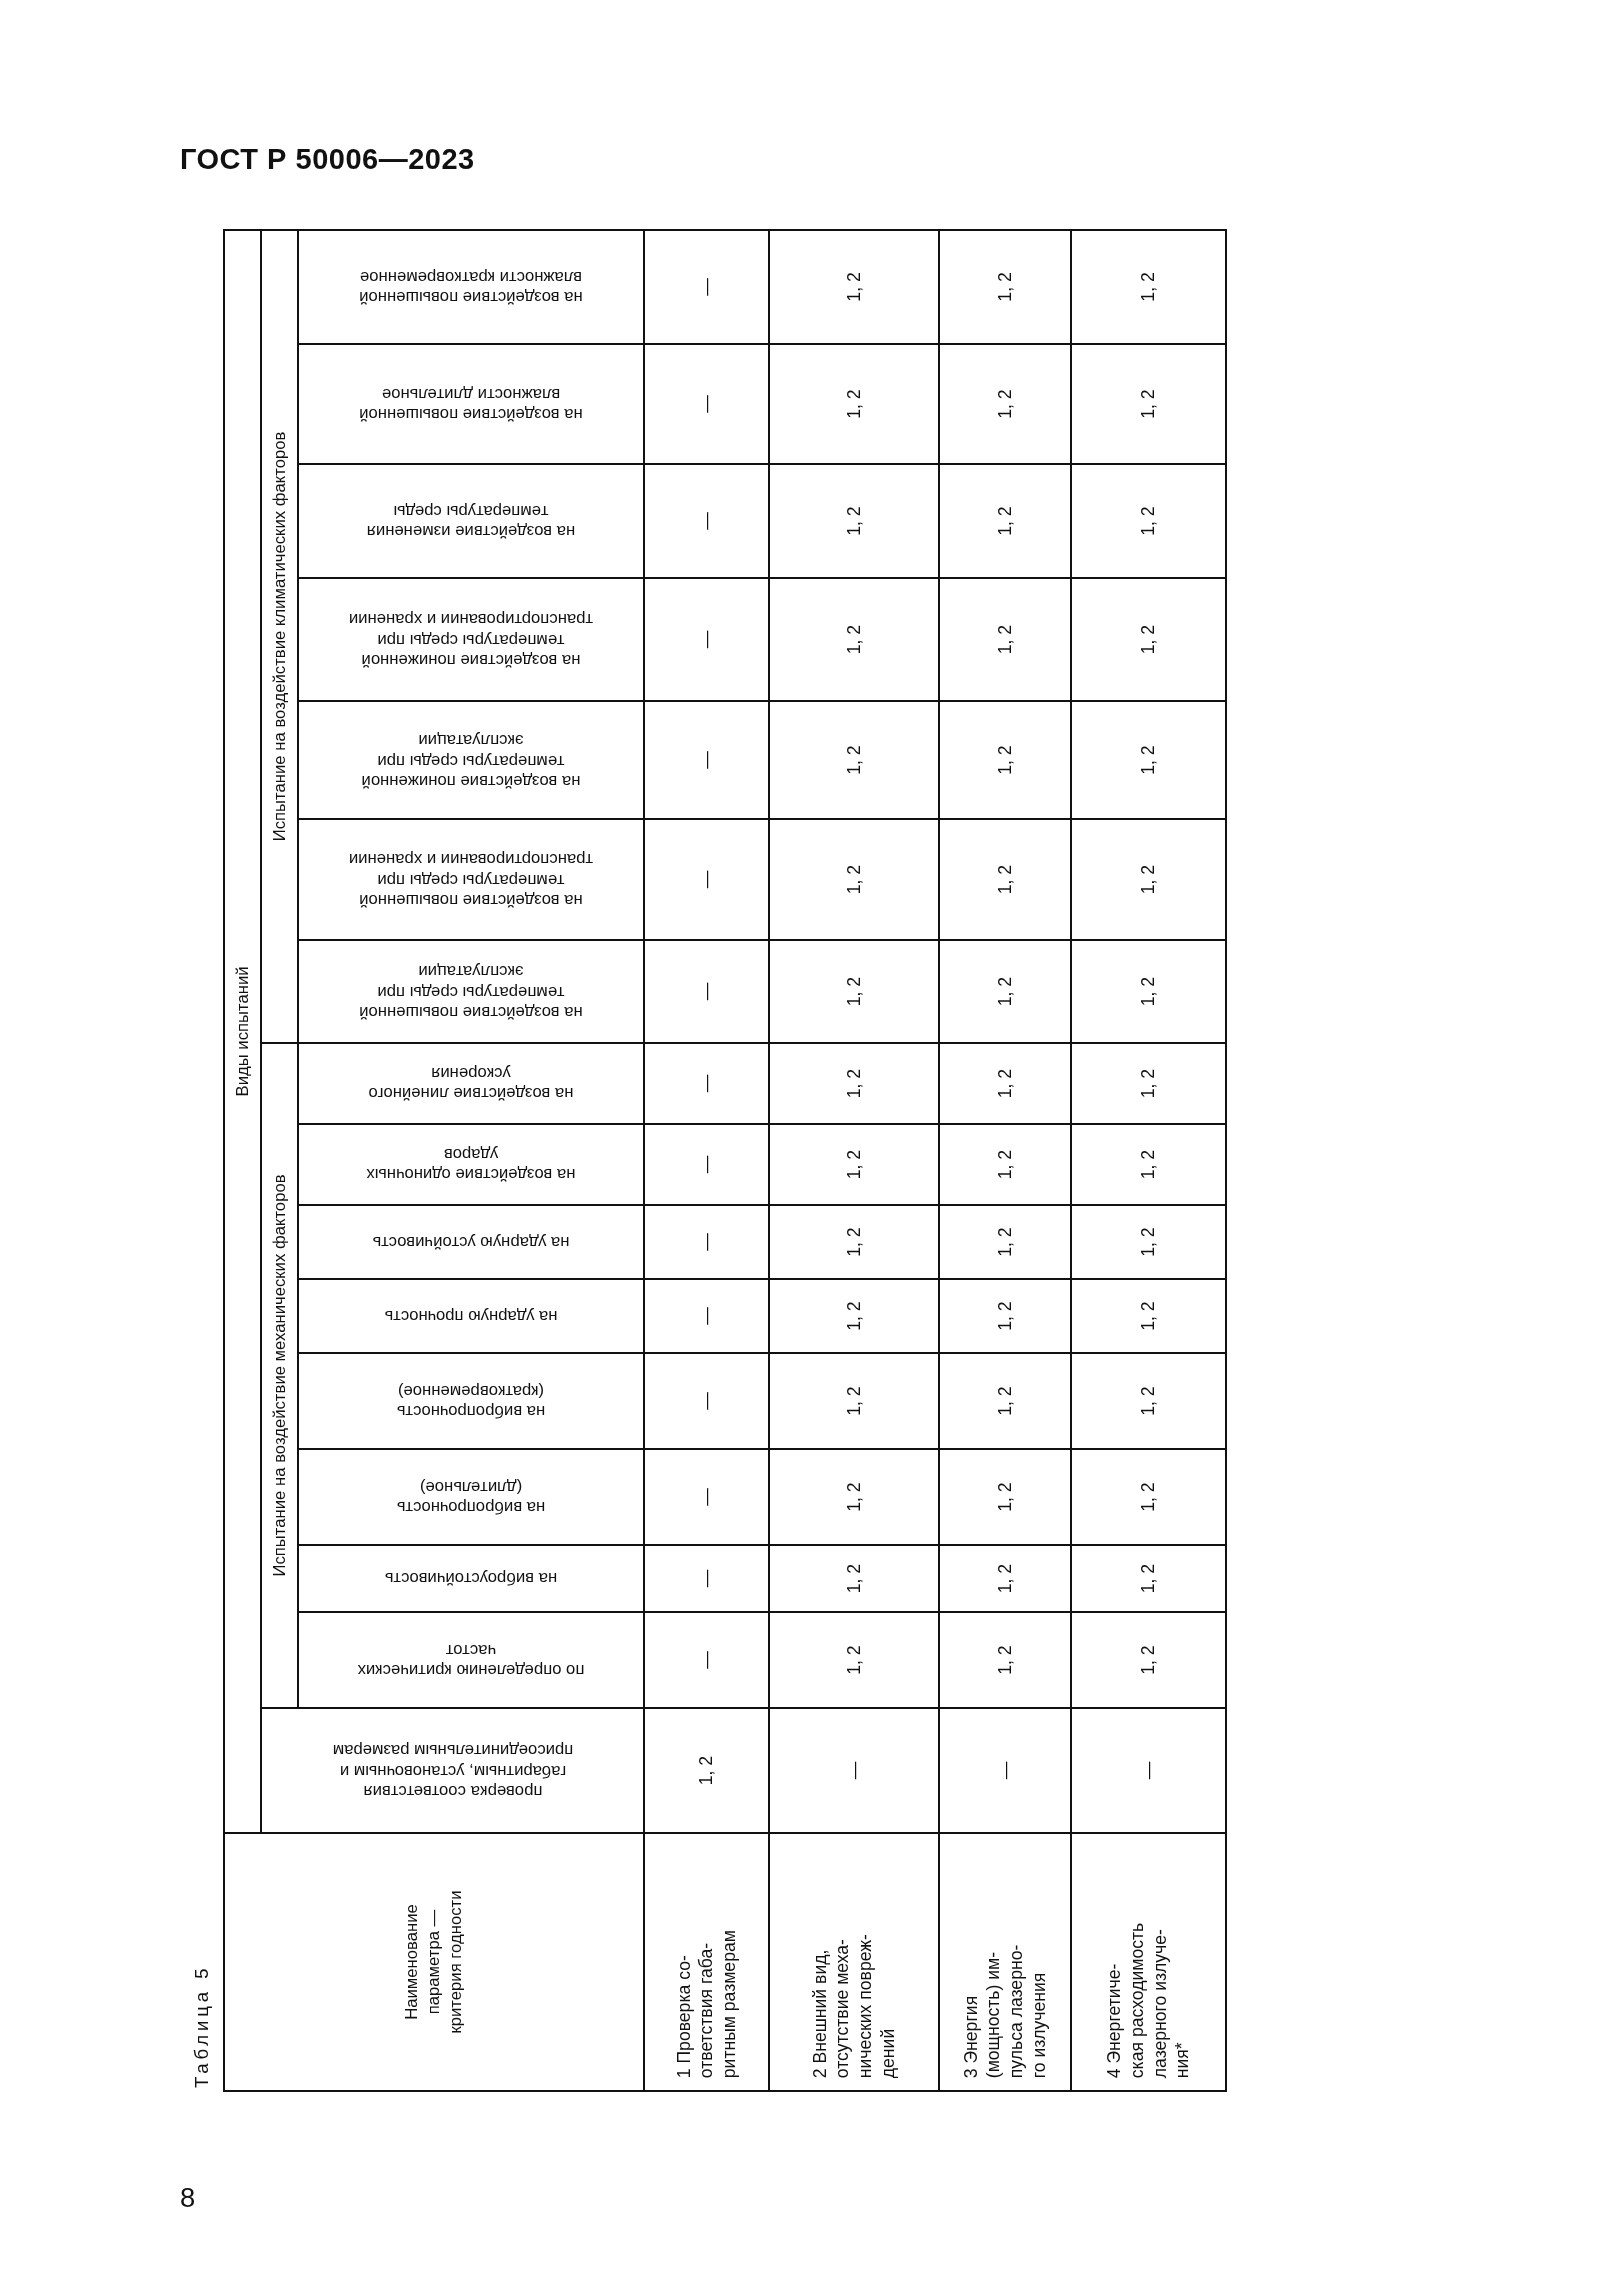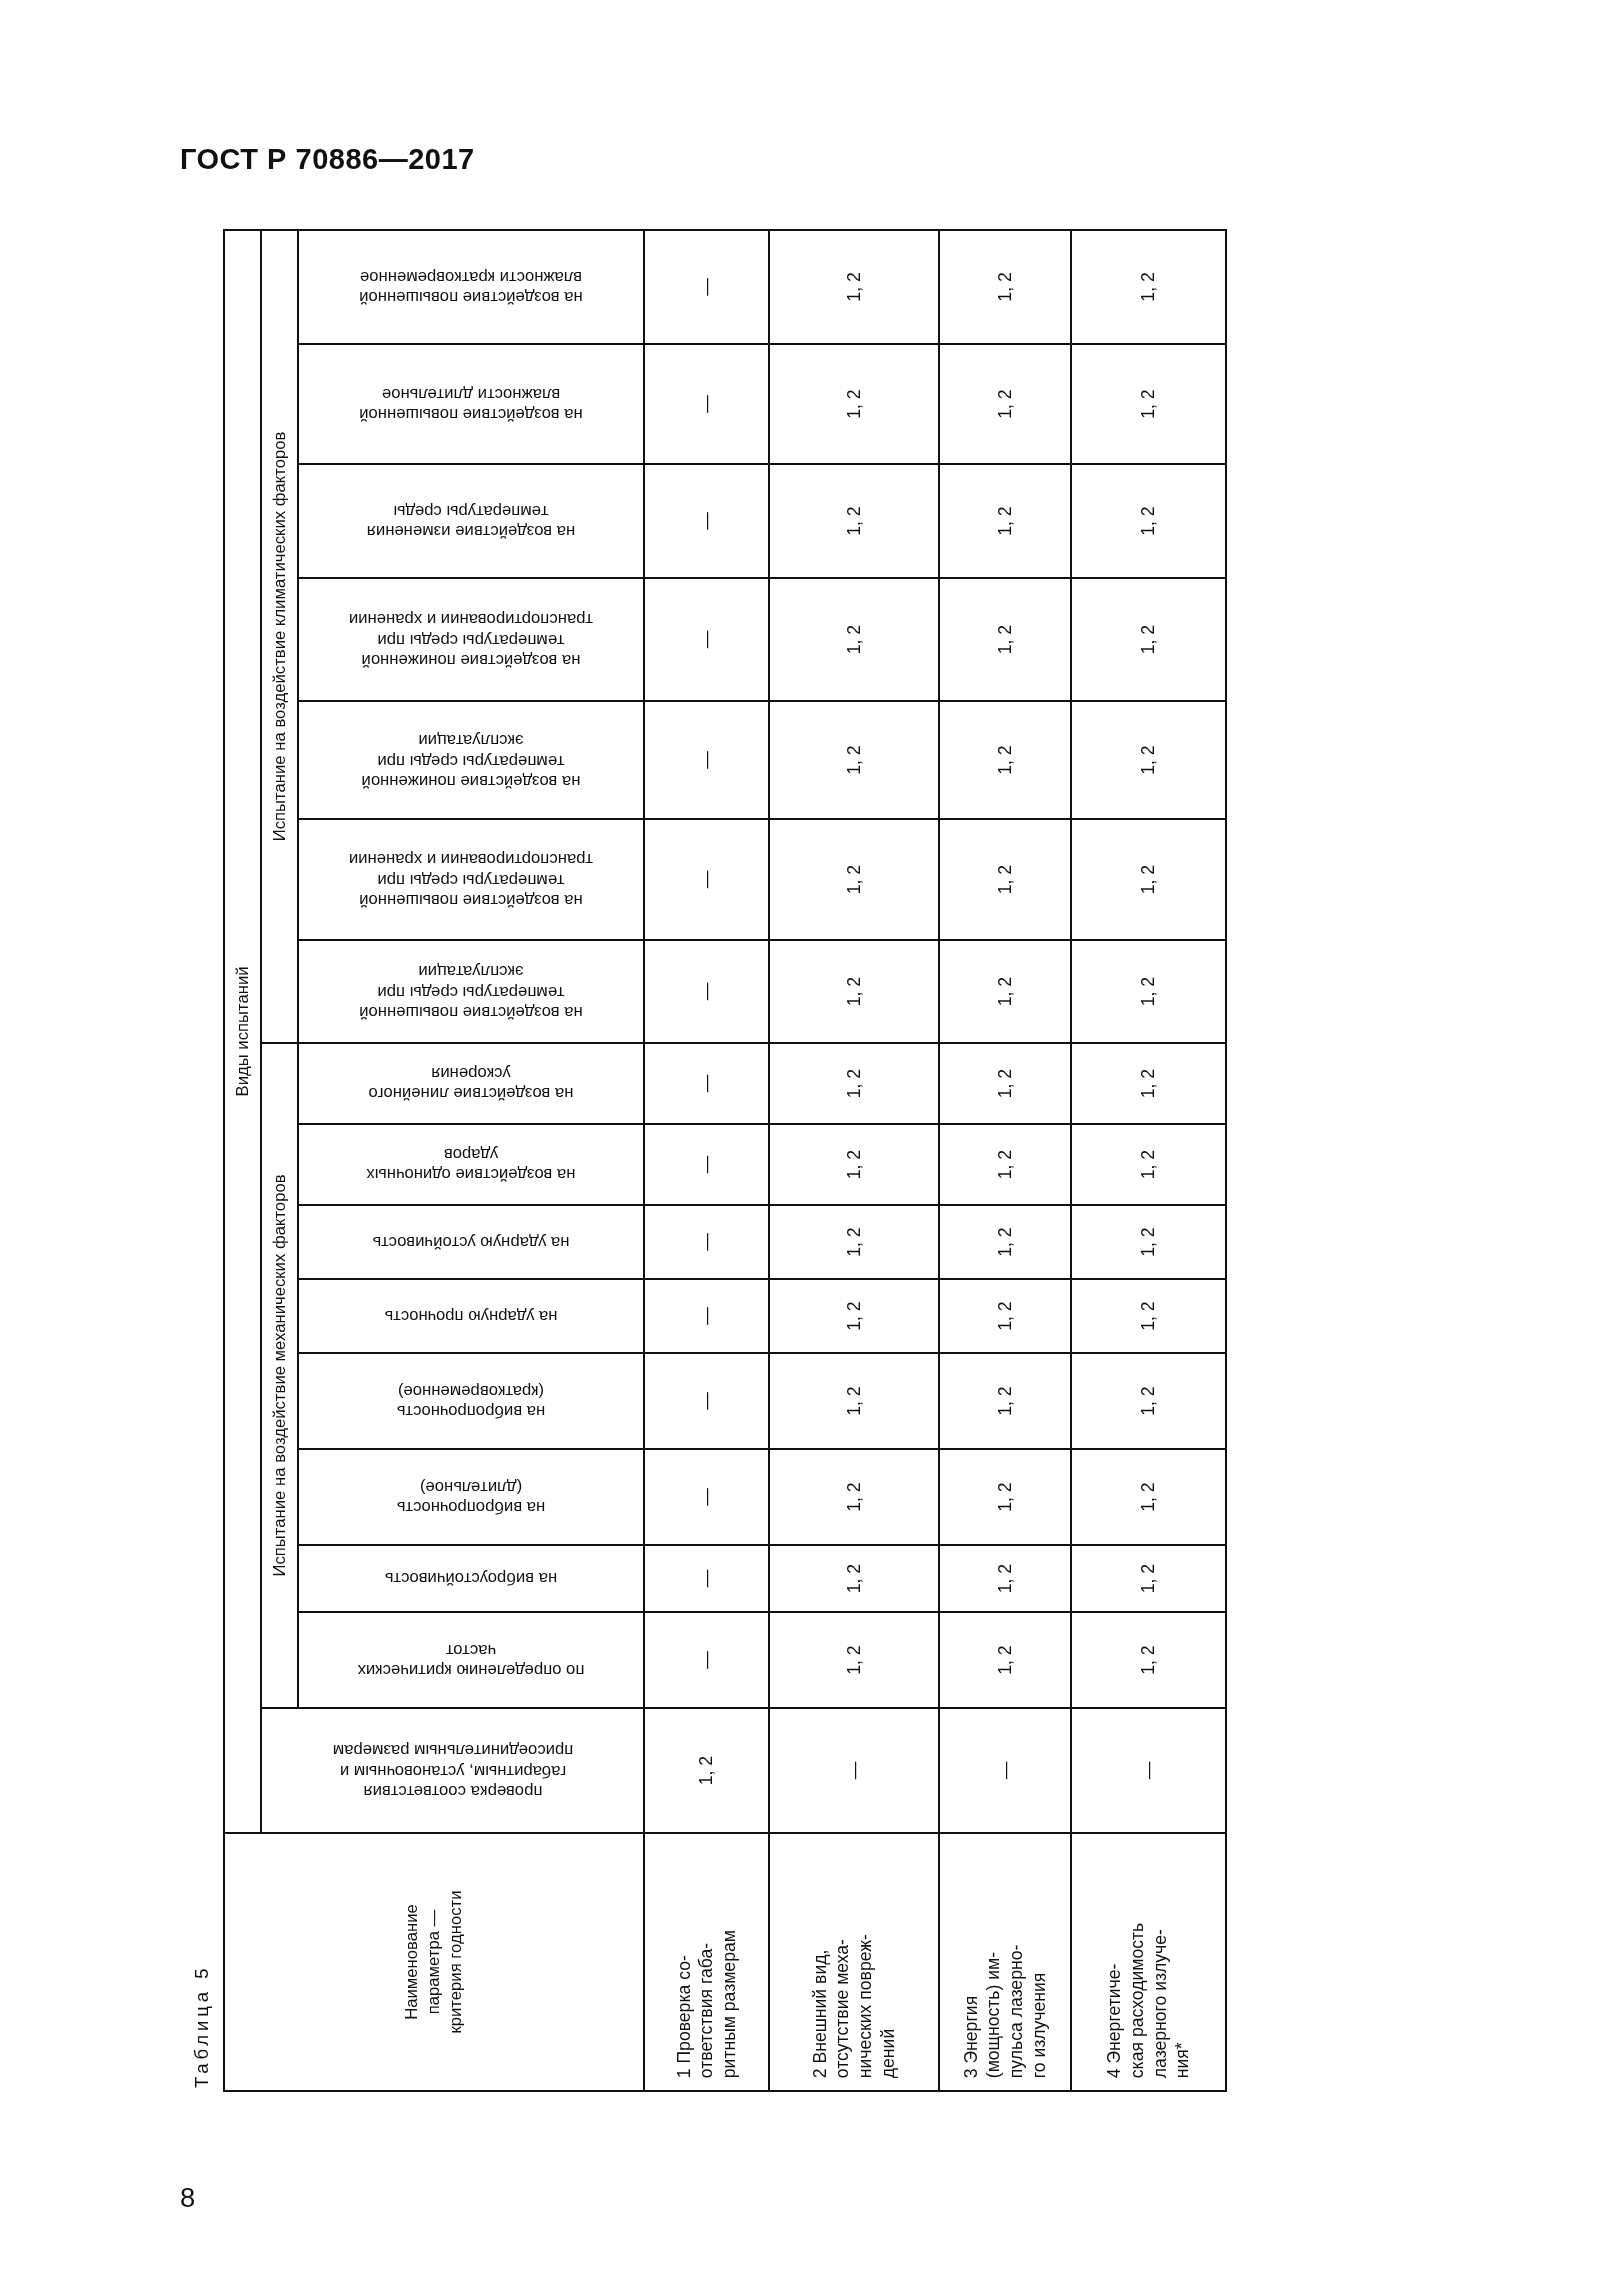--- a/index.html
+++ b/index.html
@@ -69,21 +69,21 @@
     font-size: 17.6px; line-height: 1.28; text-align: left;
     vertical-align: middle; padding: 5.9px 3.9px 5.9px 11.8px; white-space: pre-line;
   }
   td.val { font-size: 17.6px; text-align: center; vertical-align: middle; }
 </style>
 </head>
 <body>
 
 <div class="sheet">
 
-  <div class="doc-header">ГОСТ Р 70886—2017</div>
+  <div class="doc-header">ГОСТ Р 50006—2023</div>
 
   <div class="rot-wrap">
     <div class="logical">
 
       <div class="caption">Таблица 5</div>
 
       <table class="gost">
         <colgroup>
           <col style="width:258px">
             <col style="width:125px">

